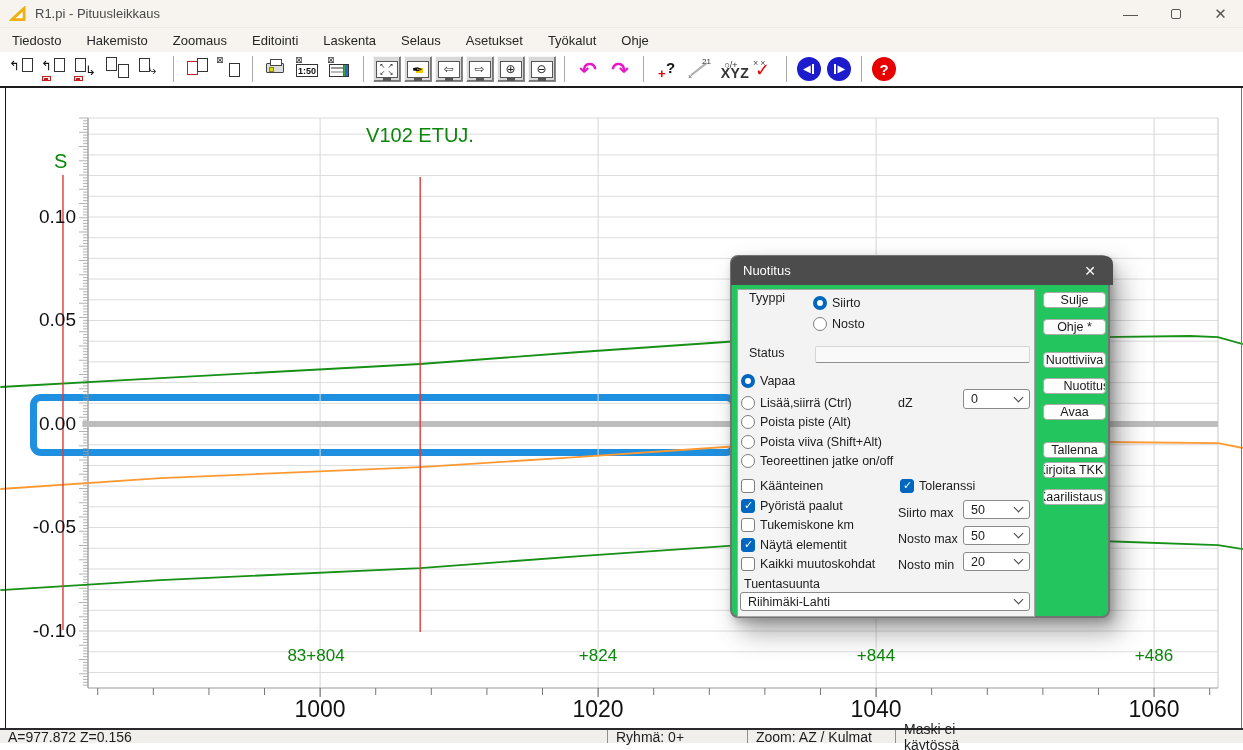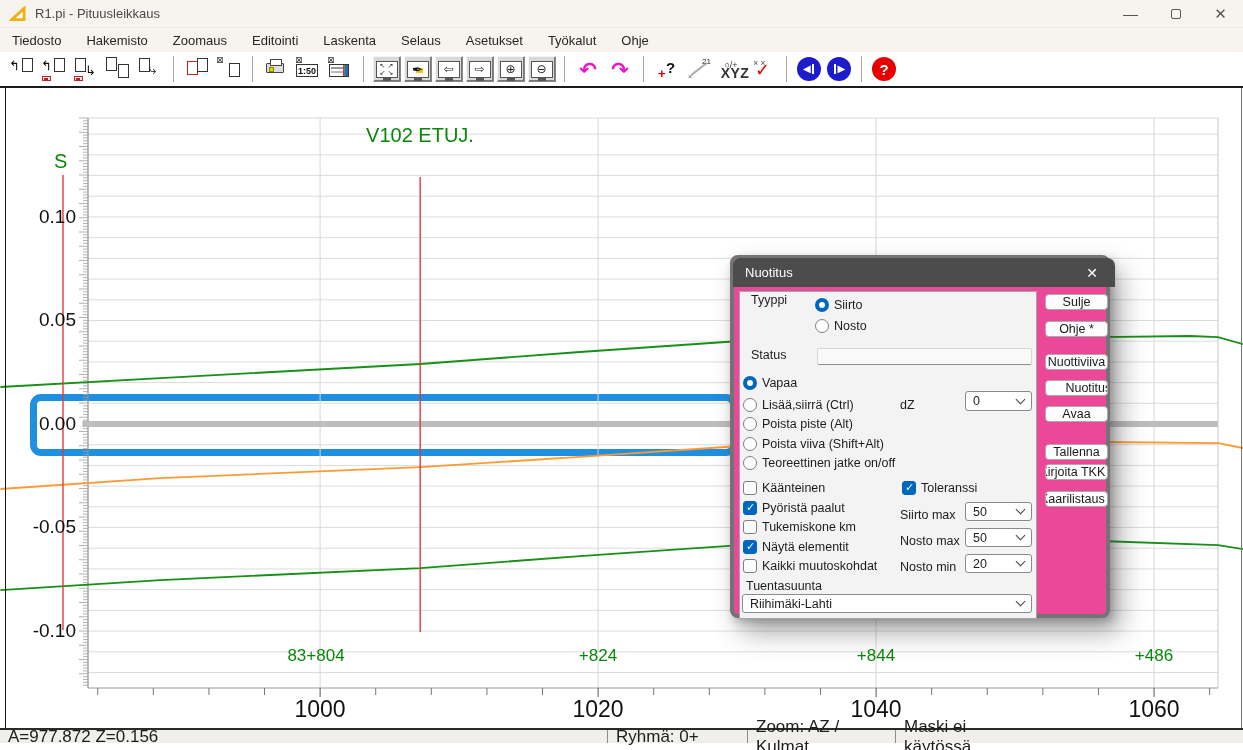--- a/index.html
+++ b/index.html
@@ -73,22 +73,22 @@
   .leftline{position:absolute;left:5px;top:0;width:1px;height:640px;background:#151515;}
   .rightline{position:absolute;left:1241px;top:0;width:1px;height:640px;background:#777;}
   .sel-rect{position:absolute;left:30px;top:306px;width:707px;height:62px;border:7px solid #1f8fdf;border-radius:11px;}
   .chart-title{position:absolute;left:330px;top:36px;width:180px;text-align:center;
     font-size:20px;color:#0a870a;}
   .s-label{position:absolute;left:54px;top:62px;font-size:20px;color:#0a870a;}
   .ylab{position:absolute;left:0;width:76px;text-align:right;font-size:19px;color:#111;line-height:26px;height:26px;}
   .xlab{position:absolute;width:90px;text-align:center;font-size:23px;color:#111;top:608px;}
   .stlab{position:absolute;width:100px;text-align:center;font-size:17px;color:#0a870a;top:558px;}
   
-  .dialog{position:absolute;left:730px;top:255px;width:380px;height:363px;background:#ec4899;
-    border:4px solid #737373;border-radius:8px;box-shadow:10px 14px 26px rgba(60,60,60,.45), 3px 4px 8px rgba(60,60,60,.3);
+  .dialog{position:absolute;left:730px;top:255px;width:380px;height:363px;background:#22c55e;
+    border:2px solid #737373;border-radius:8px;box-shadow:10px 14px 26px rgba(60,60,60,.45), 3px 4px 8px rgba(60,60,60,.3);
     font-size:12.5px;color:#1c1c1c;z-index:50;}
   .dlg-titlebar{position:absolute;left:-1px;top:-1px;width:382px;height:29px;background:#4c4c4c;
     border-radius:8px 8px 0 0;display:flex;align-items:center;color:#fff;font-size:13px;padding-left:12px;}
   .dlg-close{position:absolute;right:6px;top:0;width:34px;height:29px;display:flex;align-items:center;justify-content:center;
     color:#fff;font-size:14px;}
   .groupbox{position:absolute;left:5px;top:32px;width:298px;height:328px;border:1px solid #a6a6a6;background:#f3f3f3;}
   .dlbl{position:absolute;white-space:nowrap;}
   .radio{position:absolute;width:14px;height:14px;border:1px solid #7e7e7e;border-radius:50%;background:#fff;}
   .radio.selected{border:4px solid #0067c0;}
   .checkbox{position:absolute;width:14px;height:14px;border:1px solid #7e7e7e;border-radius:3px;background:#fff;}
@@ -96,21 +96,21 @@
   .checkbox.checked::after{content:"✓";position:absolute;left:2px;top:-1px;color:#fff;font-size:11px;}
   .statusfield{position:absolute;left:83px;top:89px;width:215px;height:17px;background:#f9f9f9;
     border:1px solid #d6d6d6;border-bottom-color:#8f8f8f;border-radius:2px;}
   .combo{position:absolute;height:20px;background:#fff;border:1px solid #8a8a8a;border-radius:3px;
     display:flex;align-items:center;justify-content:space-between;padding:0 7px;}
   .chev{width:7px;height:7px;border-right:1.5px solid #444;border-bottom:1.5px solid #444;transform:rotate(45deg);margin-top:-4px;flex:0 0 auto;}
   .dbtn{position:absolute;left:311px;width:63px;height:16px;background:#fdfdfd;border:1px solid #ababab;
     border-radius:4px;display:flex;align-items:center;justify-content:center;font-size:12.5px;color:#1a1a1a;white-space:nowrap;overflow:hidden;}
   
   .statusbar{position:absolute;left:0;top:728px;width:100%;height:15px;background:#f1efec;border-top:2px solid #2a2a2a;
-    display:flex;font-size:17px;color:#1d1d1d;}
+    display:flex;font-size:14px;color:#1d1d1d;}
   .sb-sec{height:100%;display:flex;align-items:center;padding-left:8px;border-right:1px solid #8f8f8f;}
   .sb-0{width:608px;}.sb-1{width:140px;}.sb-2{width:232px;}.sb-3{width:148px;}.sb-4{width:115px;border-right:none;}
 </style>
 </head>
 <body>
 
 <div class="window">
 
   <div class="titlebar">
     <svg class="app-logo" viewBox="0 0 18 17">

